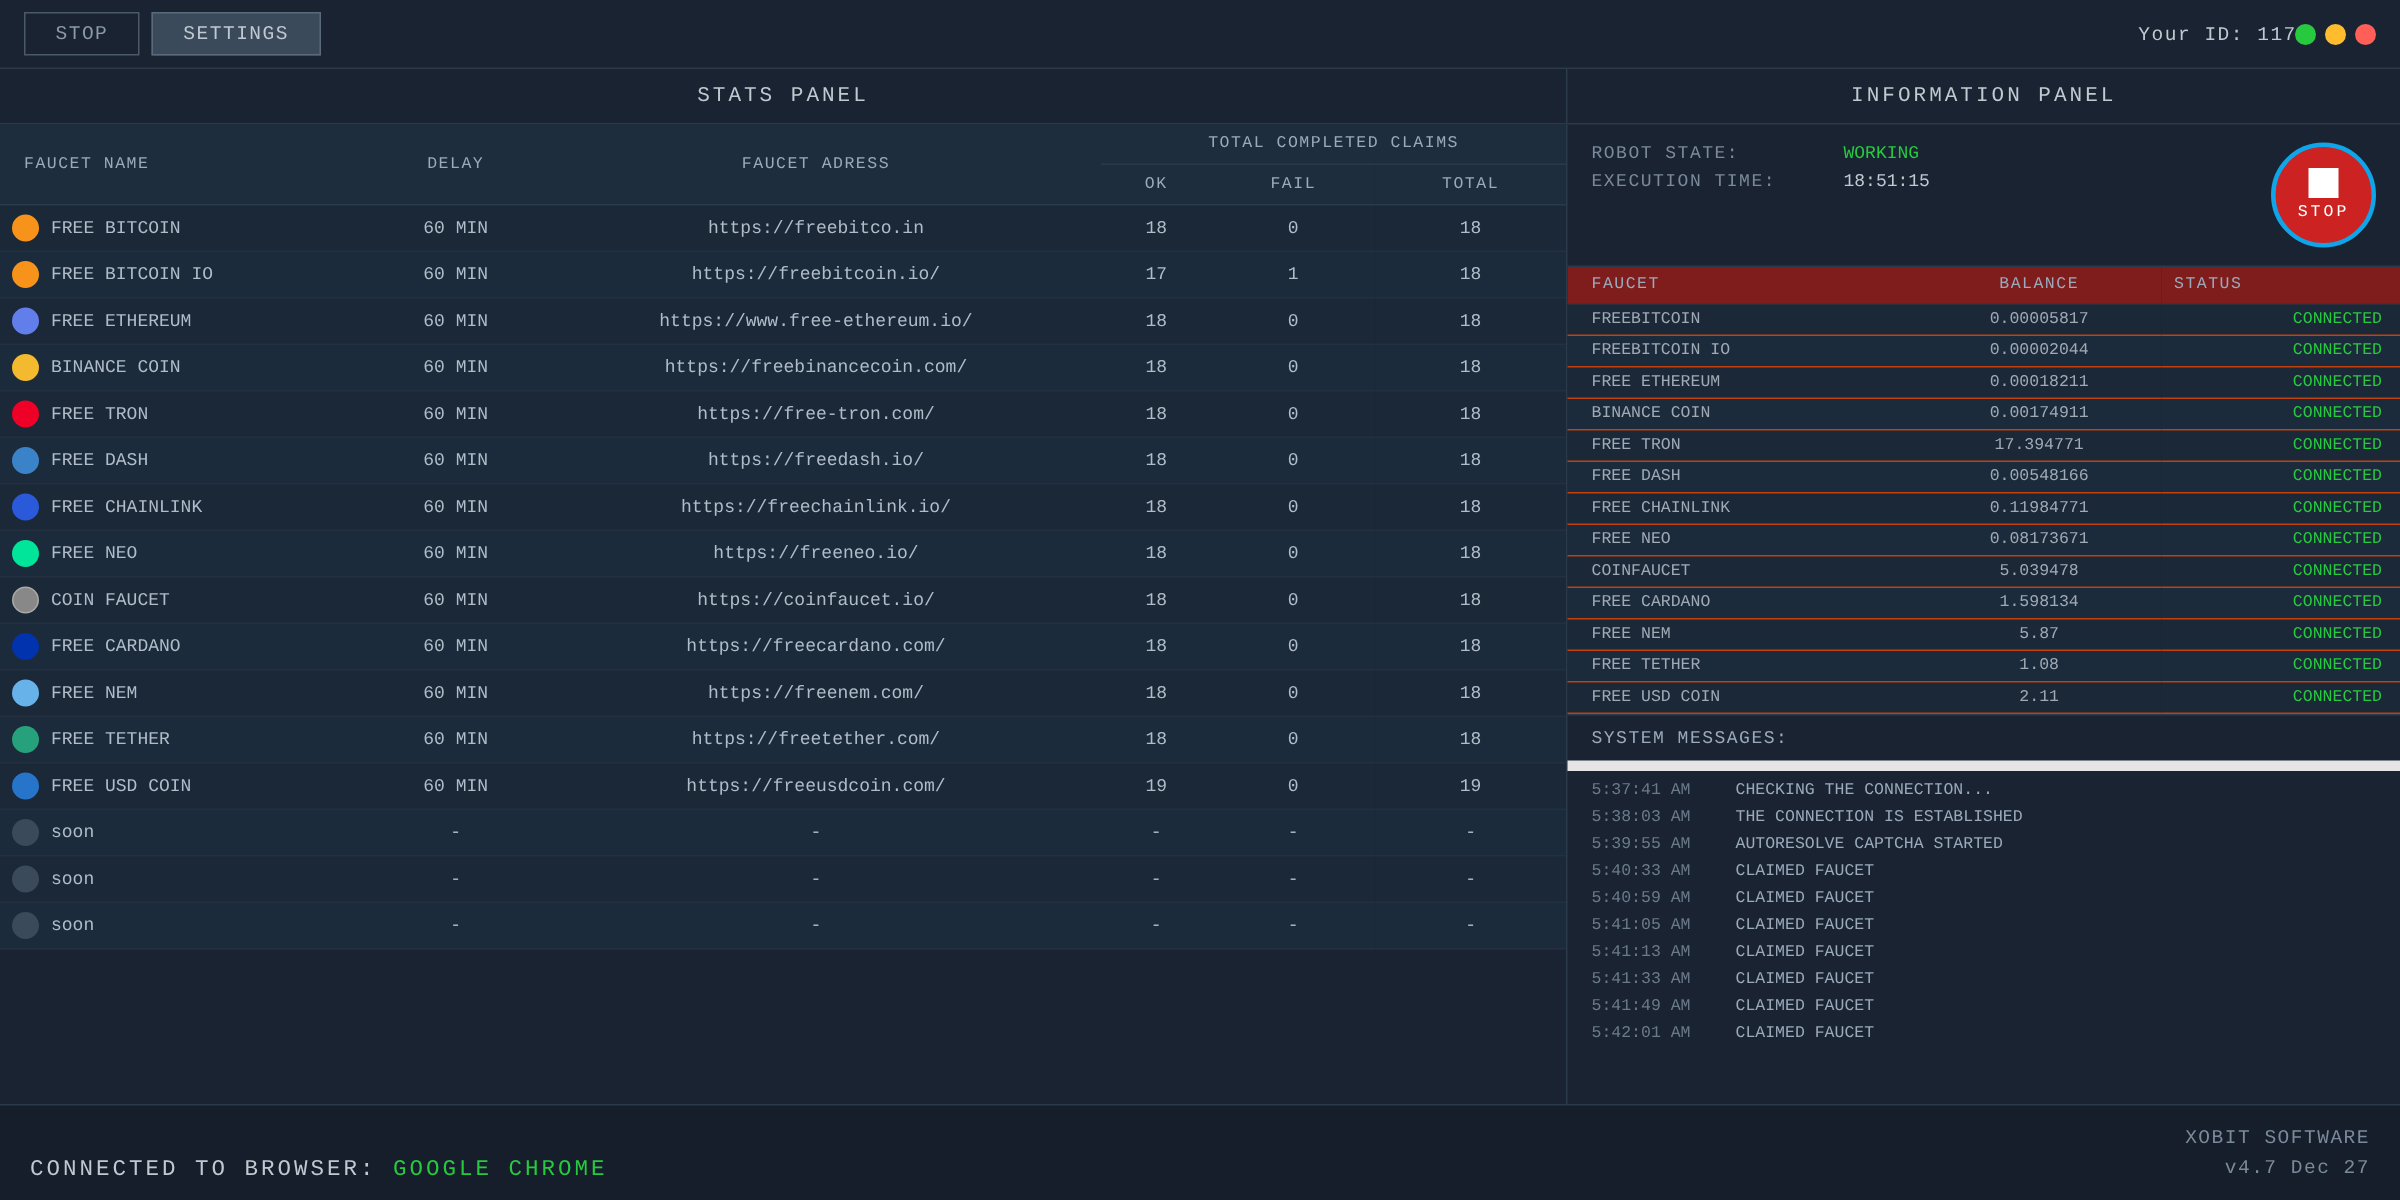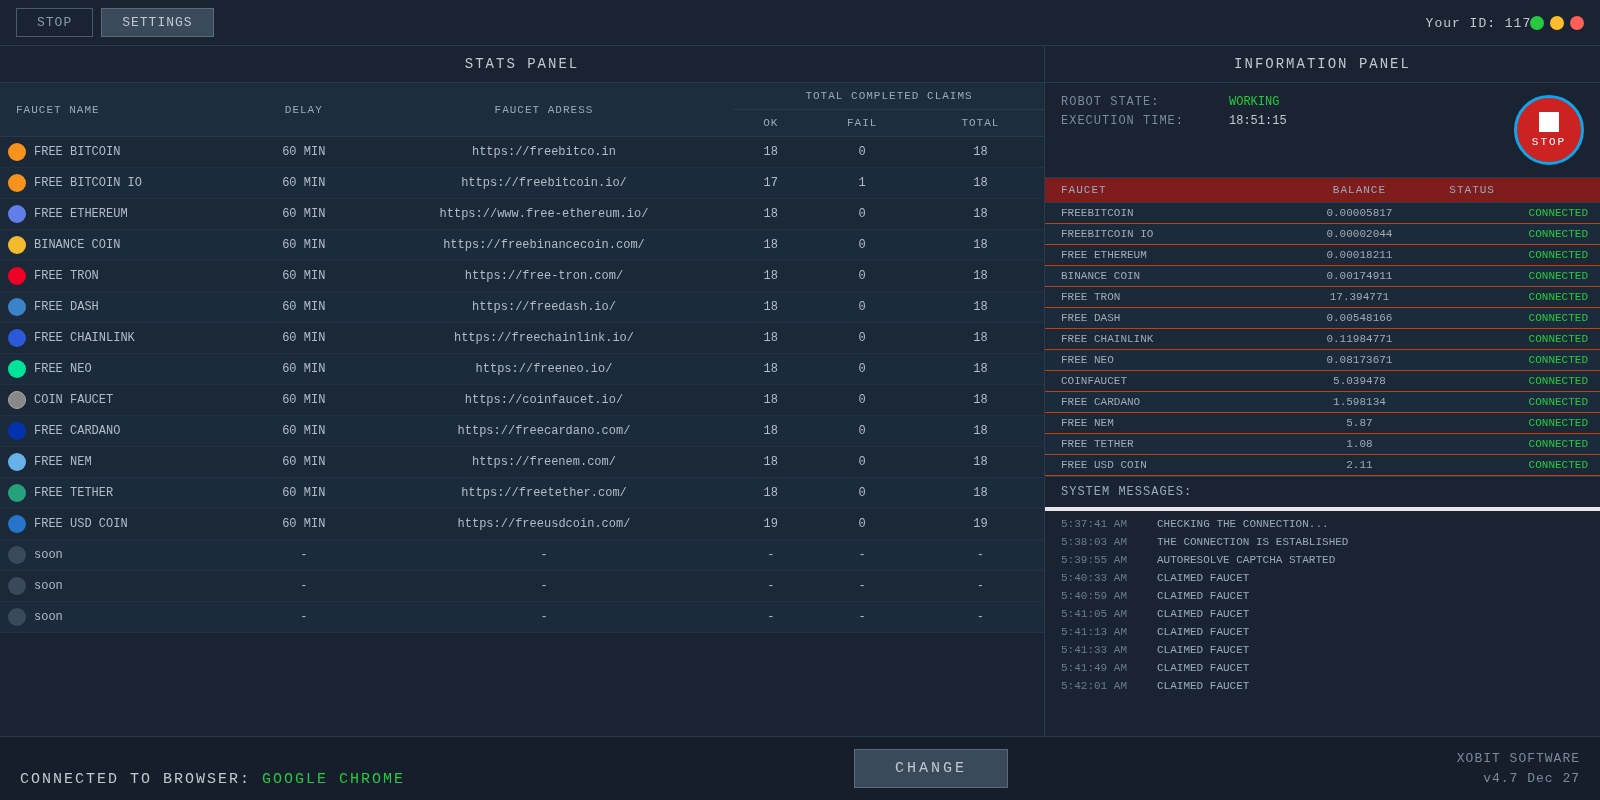--- a/index.html
+++ b/index.html
@@ -230,21 +230,21 @@
     .faucet-table td.status { text-align: right; color: #27c93f; padding-right: 12px; }
     .faucet-table tr:nth-child(even) { background: #1c2b3b; }
     .faucet-table tr:nth-child(odd) { background: #1a2838; }
 
     
     .system-messages-header {
       padding: 8px 16px;
       color: #9aaabb;
       font-size: 12px;
       letter-spacing: 1px;
-      border-bottom: 4px solid #e5e5e5;
+      border-bottom: 7px solid #e5e5e5;
     }
     .system-messages {
       flex: 1;
       overflow-y: auto;
       padding: 4px 0;
     }
     .msg-row {
       display: flex;
       padding: 3px 16px;
       gap: 16px;
@@ -685,18 +685,17 @@
         </div>
       </div>
   </div>
 </div>
 
 <div class="bottom-bar">
   <div class="connected-text">
     <span>CONNECTED TO BROWSER:</span>
     <span class="browser">GOOGLE CHROME</span>
   </div>
-  <button class="change-btn">CHANGE</button>
   <div class="xobit-info">
     <div>XOBIT SOFTWARE</div>
     <div>v4.7 Dec 27</div>
   </div>
 </div>
 
 </body></html>

